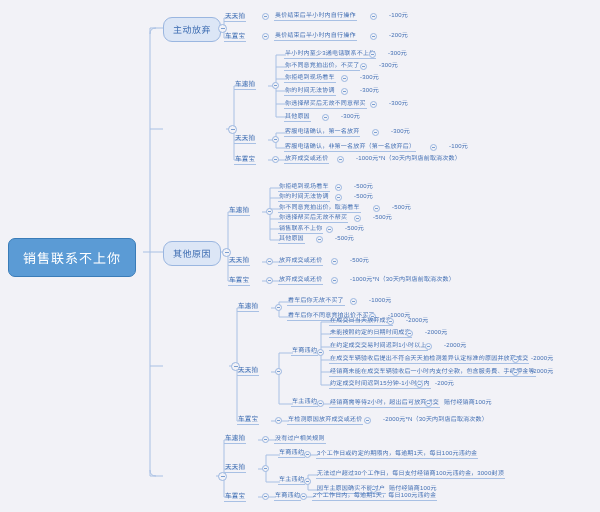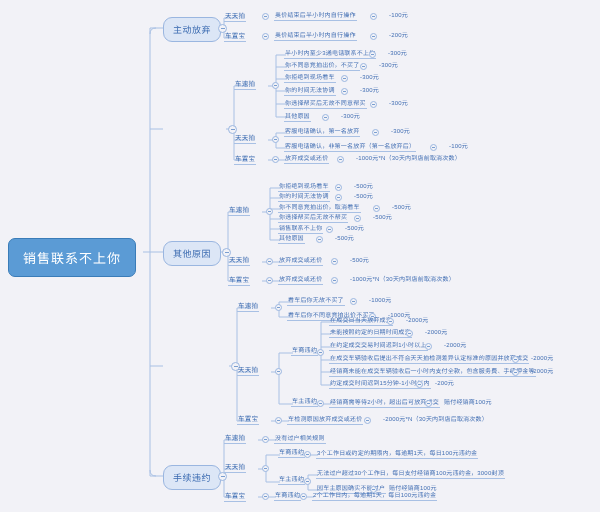--- a/index.html
+++ b/index.html
@@ -345,21 +345,20 @@
   <div class="node lvl4 ul" style="left:329px;top:397px;">经销商需等待2小时，超出后可放弃成交</div>
   <div class="tog" style="left:425px;top:400px;"></div>
   <div class="node amt" style="left:444px;top:397px;">赔付经销商100元</div>
 
   <div class="node lvl3 ul" style="left:237px;top:413px;">车置宝</div>
   <div class="tog" style="left:275px;top:417px;"></div>
   <div class="node lvl4 ul" style="left:287px;top:414px;">车检测原因放弃成交或还价</div>
   <div class="tog" style="left:364px;top:417px;"></div>
   <div class="node amt" style="left:383px;top:414px;">-2000元*N（30天内到店后取消次数）</div>
 
-  <div class="node lvl2" style="left:163px;top:465px;">手续违约</div>
   <div class="tog lg" style="left:218px;top:472px;"></div>
 
   <div class="node lvl3 ul" style="left:224px;top:432px;">车速拍</div>
   <div class="tog" style="left:262px;top:436px;"></div>
   <div class="node lvl4 ul" style="left:274px;top:433px;">没有过户相关规则</div>
 
   <div class="node lvl3 ul" style="left:224px;top:461px;">天天拍</div>
   <div class="tog" style="left:262px;top:465px;"></div>
 
   <div class="node lvl3 ul" style="left:278px;top:447px;font-size:6px;">车商违约</div>

